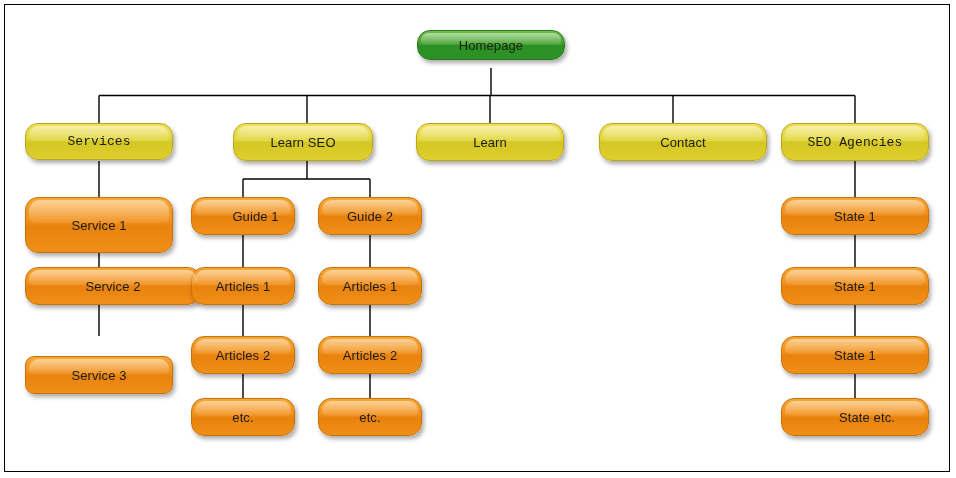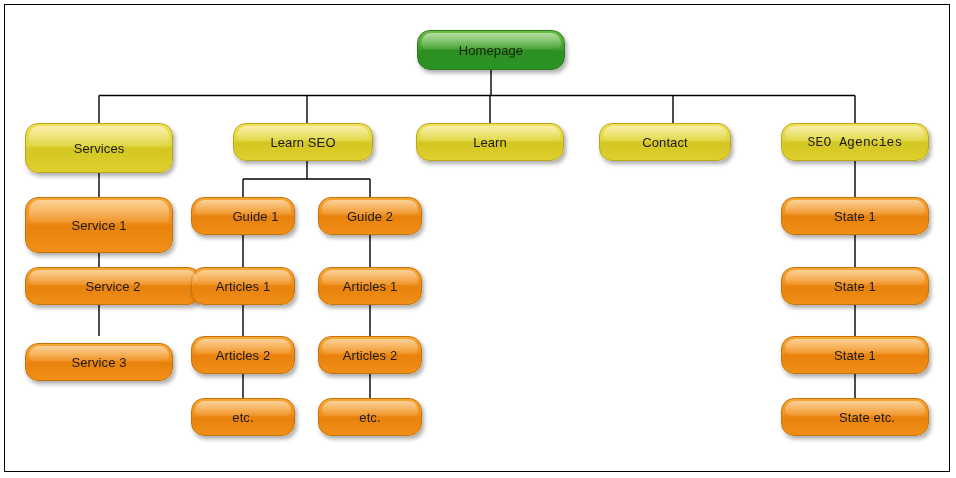--- a/index.html
+++ b/index.html
@@ -105,45 +105,45 @@
       <line x1="243" y1="374" x2="243" y2="398" stroke="#000000" stroke-width="1.4"></line>
       <line x1="370" y1="235" x2="370" y2="267" stroke="#000000" stroke-width="1.4"></line>
       <line x1="370" y1="305" x2="370" y2="336" stroke="#000000" stroke-width="1.4"></line>
       <line x1="370" y1="374" x2="370" y2="398" stroke="#000000" stroke-width="1.4"></line>
       <line x1="855" y1="161" x2="855" y2="197" stroke="#000000" stroke-width="1.4"></line>
       <line x1="855" y1="235" x2="855" y2="267" stroke="#000000" stroke-width="1.4"></line>
       <line x1="855" y1="305" x2="855" y2="336" stroke="#000000" stroke-width="1.4"></line>
       <line x1="855" y1="374" x2="855" y2="398" stroke="#000000" stroke-width="1.4"></line>
     </svg>
   <div id="nodes-layer">
-      <div class="node green" style="left: 417px; top: 30px; width: 148px; height: 40px;">
+      <div class="node green" style="left: 417px; top: 30px; width: 148px; height: 30px;">
         <span class="label">Homepage</span>
       </div>
-      <div class="node yellow" style="left: 25px; top: 123px; width: 148px; height: 50px;">
+      <div class="node yellow" style="left: 25px; top: 123px; width: 148px; height: 37px; font-family: Liberation Mono, monospace;">
         <span class="label">Services</span>
       </div>
       <div class="node yellow" style="left: 233px; top: 123px; width: 140px; height: 38px;">
         <span class="label">Learn SEO</span>
       </div>
       <div class="node yellow" style="left: 416px; top: 123px; width: 148px; height: 38px;">
         <span class="label">Learn</span>
       </div>
-      <div class="node yellow" style="left: 599px; top: 123px; width: 132px; height: 38px;">
+      <div class="node yellow" style="left: 599px; top: 123px; width: 168px; height: 38px;">
         <span class="label">Contact</span>
       </div>
       <div class="node yellow" style="left: 781px; top: 123px; width: 148px; height: 38px; font-family: Liberation Mono, monospace;">
         <span class="label">SEO Agencies</span>
       </div>
       <div class="node orange" style="left: 25px; top: 197px; width: 148px; height: 56px;">
         <span class="label">Service 1</span>
       </div>
       <div class="node orange" style="left: 25px; top: 267px; width: 176px; height: 38px;">
         <span class="label">Service 2</span>
       </div>
-      <div class="node orange" style="left: 25px; top: 343px; width: 148px; height: 38px;">
+      <div class="node orange" style="left: 25px; top: 356px; width: 148px; height: 38px; border-radius: 9px;">
         <span class="label">Service 3</span>
       </div>
       <div class="node orange" style="left: 191px; top: 197px; width: 104px; height: 38px; padding-left: 25px;">
         <span class="label">Guide 1</span>
       </div>
       <div class="node orange" style="left: 191px; top: 267px; width: 104px; height: 38px;">
         <span class="label">Articles 1</span>
       </div>
       <div class="node orange" style="left: 191px; top: 336px; width: 104px; height: 38px;">
         <span class="label">Articles 2</span>

